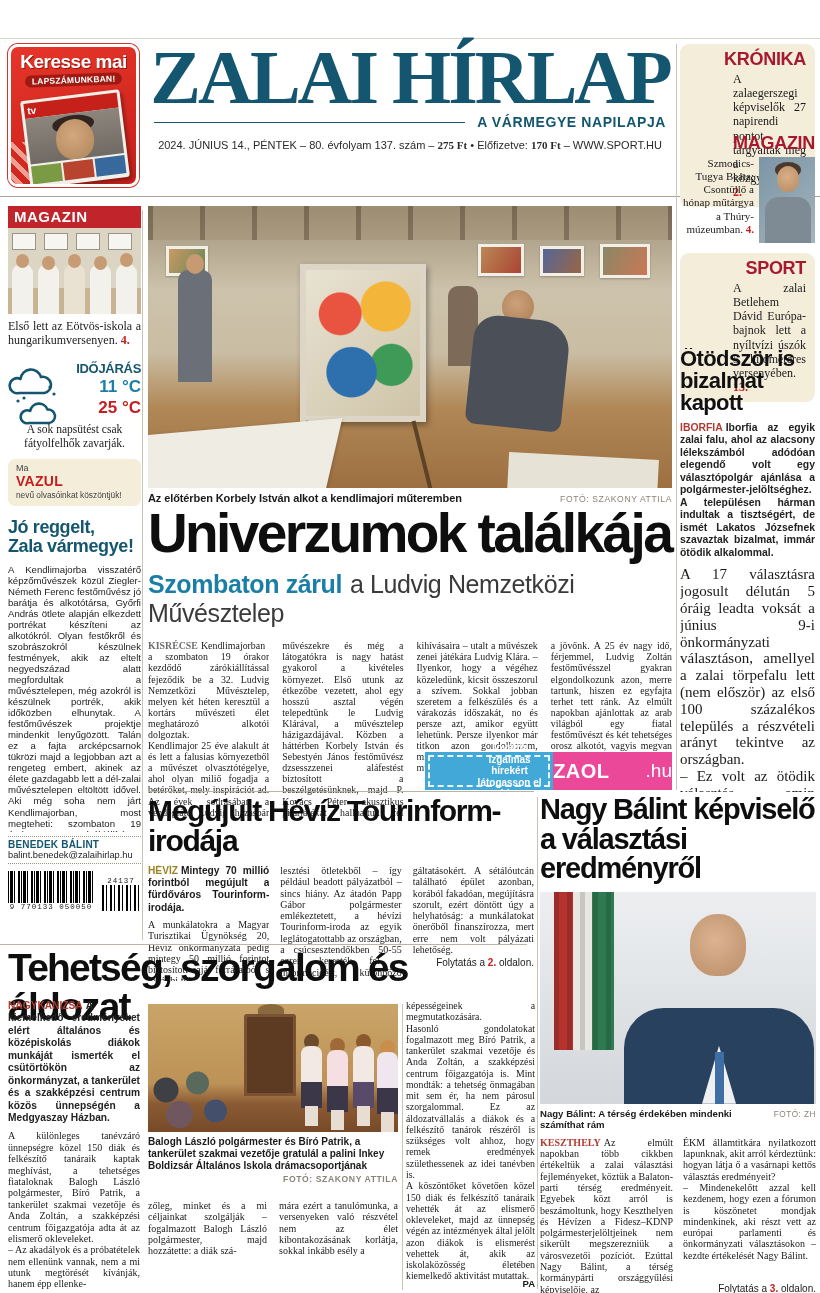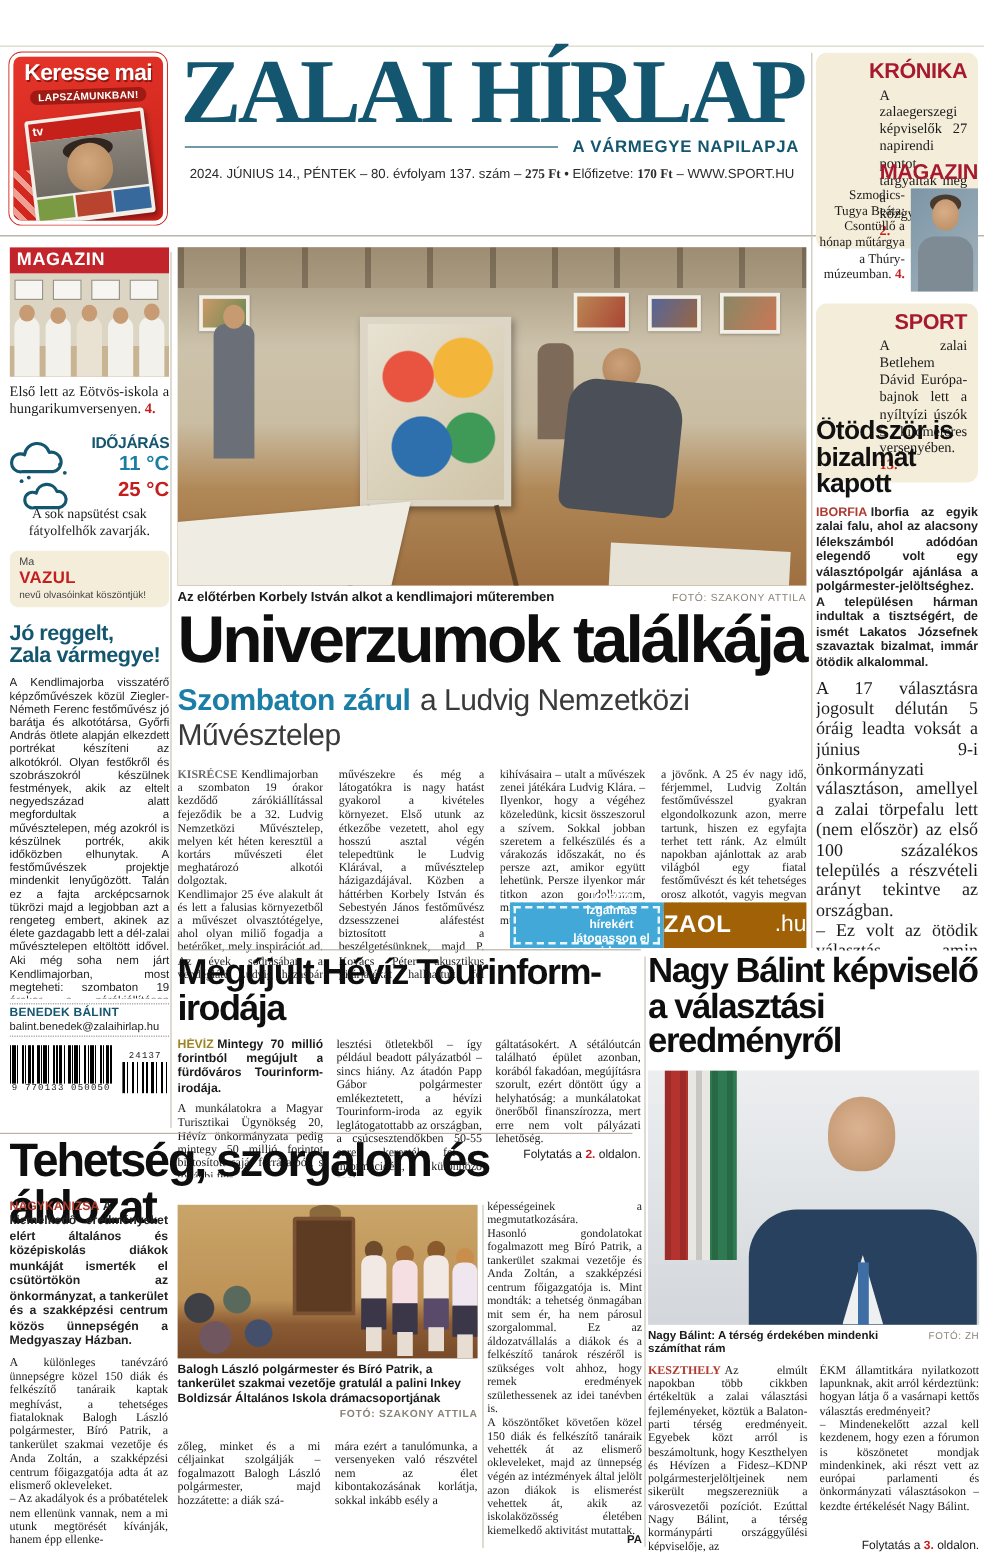--- a/index.html
+++ b/index.html
@@ -131,21 +131,21 @@
 .subhead .accent { color:#1B7EA6; font-weight:bold; margin-right:8px; }
 .cols4 { display:flex; gap:13px; margin-top:12px; }
 .col { flex:1; font-family:"Liberation Serif", serif; font-size:9.9px; line-height:1.12; text-align:justify; height:178px; overflow:hidden; }
 .col--auto { height:auto; overflow:visible; }
 
 
 .zaol-banner { left:425px; top:752px; width:247px; height:38px; display:flex; }
 .zb-left { flex:1.25; background:#41A8D8; padding:3px; }
 .zb-inner { width:100%; height:100%; border:2px dashed #eaf6fd; color:#fff; font-weight:bold; font-size:10px;
   display:flex; align-items:center; justify-content:center; text-align:center; line-height:1.15;padding-left:41px; }
-.zb-right { flex:1; background:#a16207; color:#fff; display:flex; align-items:center; justify-content:center;gap:36px; }
+.zb-right { flex:1; background:#ec4899; color:#fff; display:flex; align-items:center; justify-content:center;gap:36px; }
 .zb-brand { font-weight:800; font-size:20px; letter-spacing:0.5px; }
 .zb-tld { font-weight:400; font-size:19px; }
 
 
 .heviz { left:148px; top:796px; width:386px; }
 .headline-l { font-size:30px; font-weight:800; letter-spacing:-1.3px; line-height:1; color:#0e0e0e; }
 .cols3 { display:flex; gap:11px; margin-top:9px; }
 .hcol { flex:1; font-family:"Liberation Serif", serif; font-size:10px; line-height:1.13; text-align:justify; height:116px; overflow:hidden; position:relative; }
 .hlead { font-family:"Liberation Sans", sans-serif; font-weight:bold; font-size:10.2px; line-height:1.2; }
 .hrest { margin-top:5px; }

